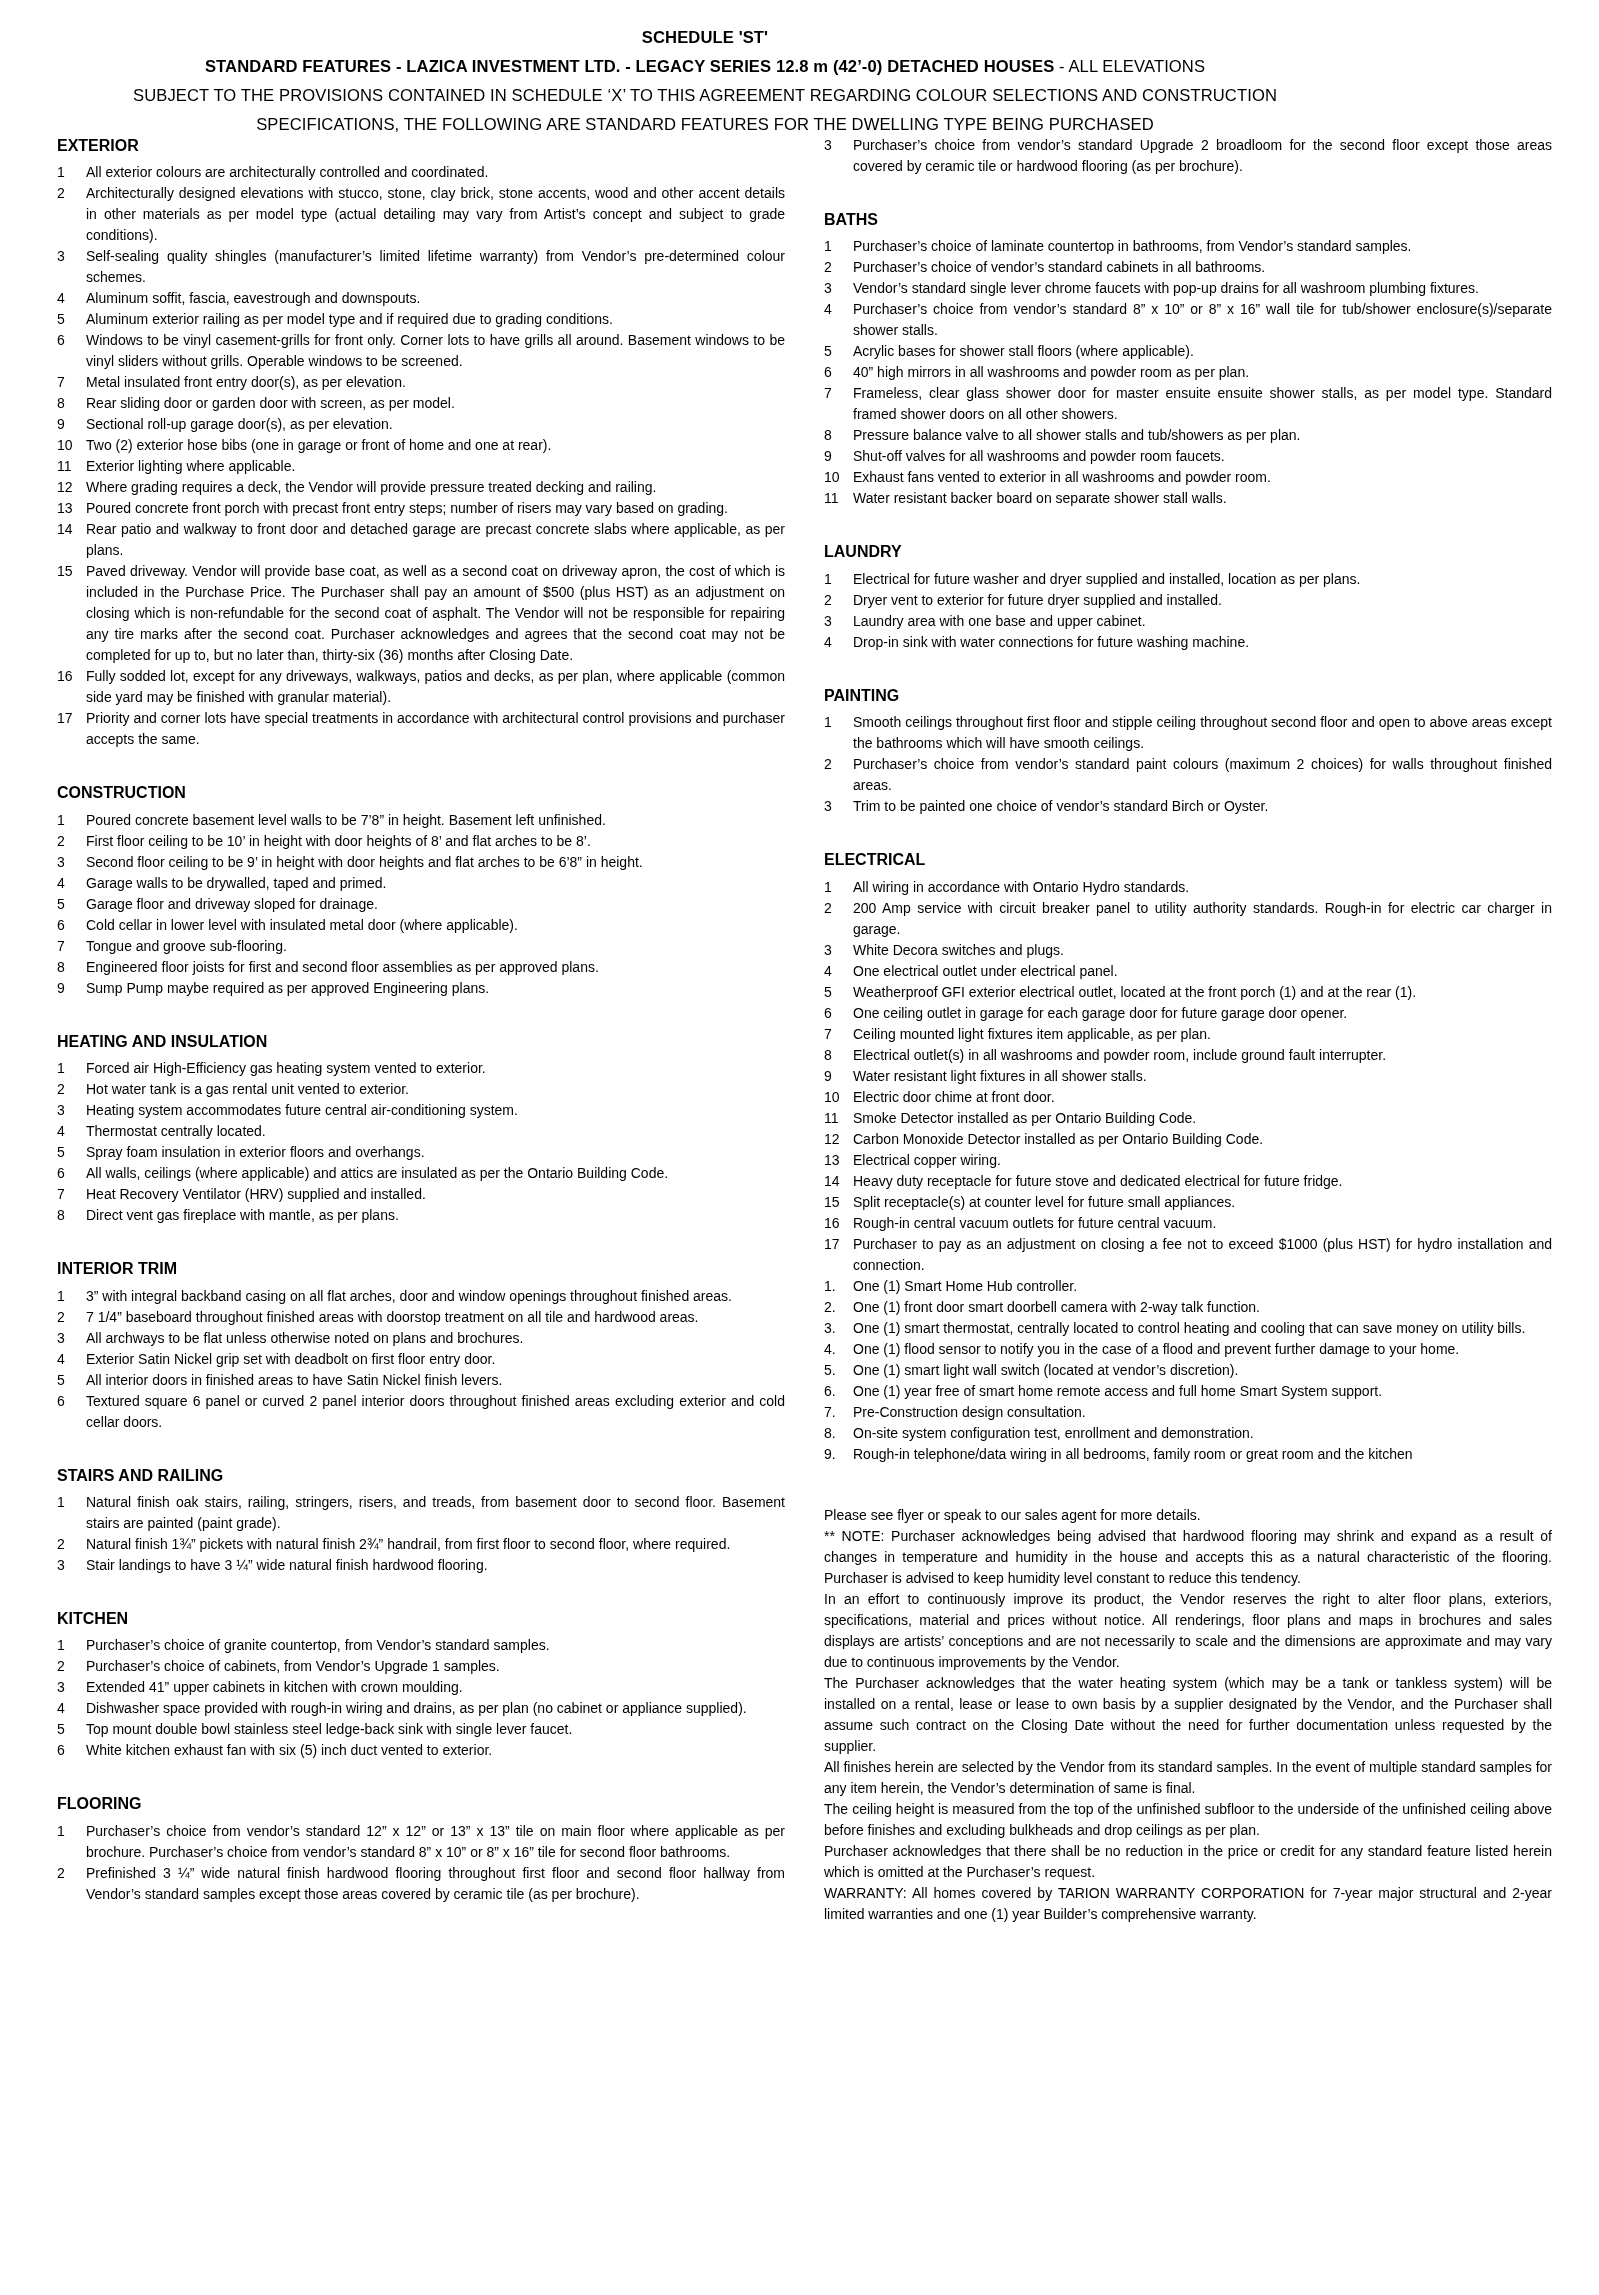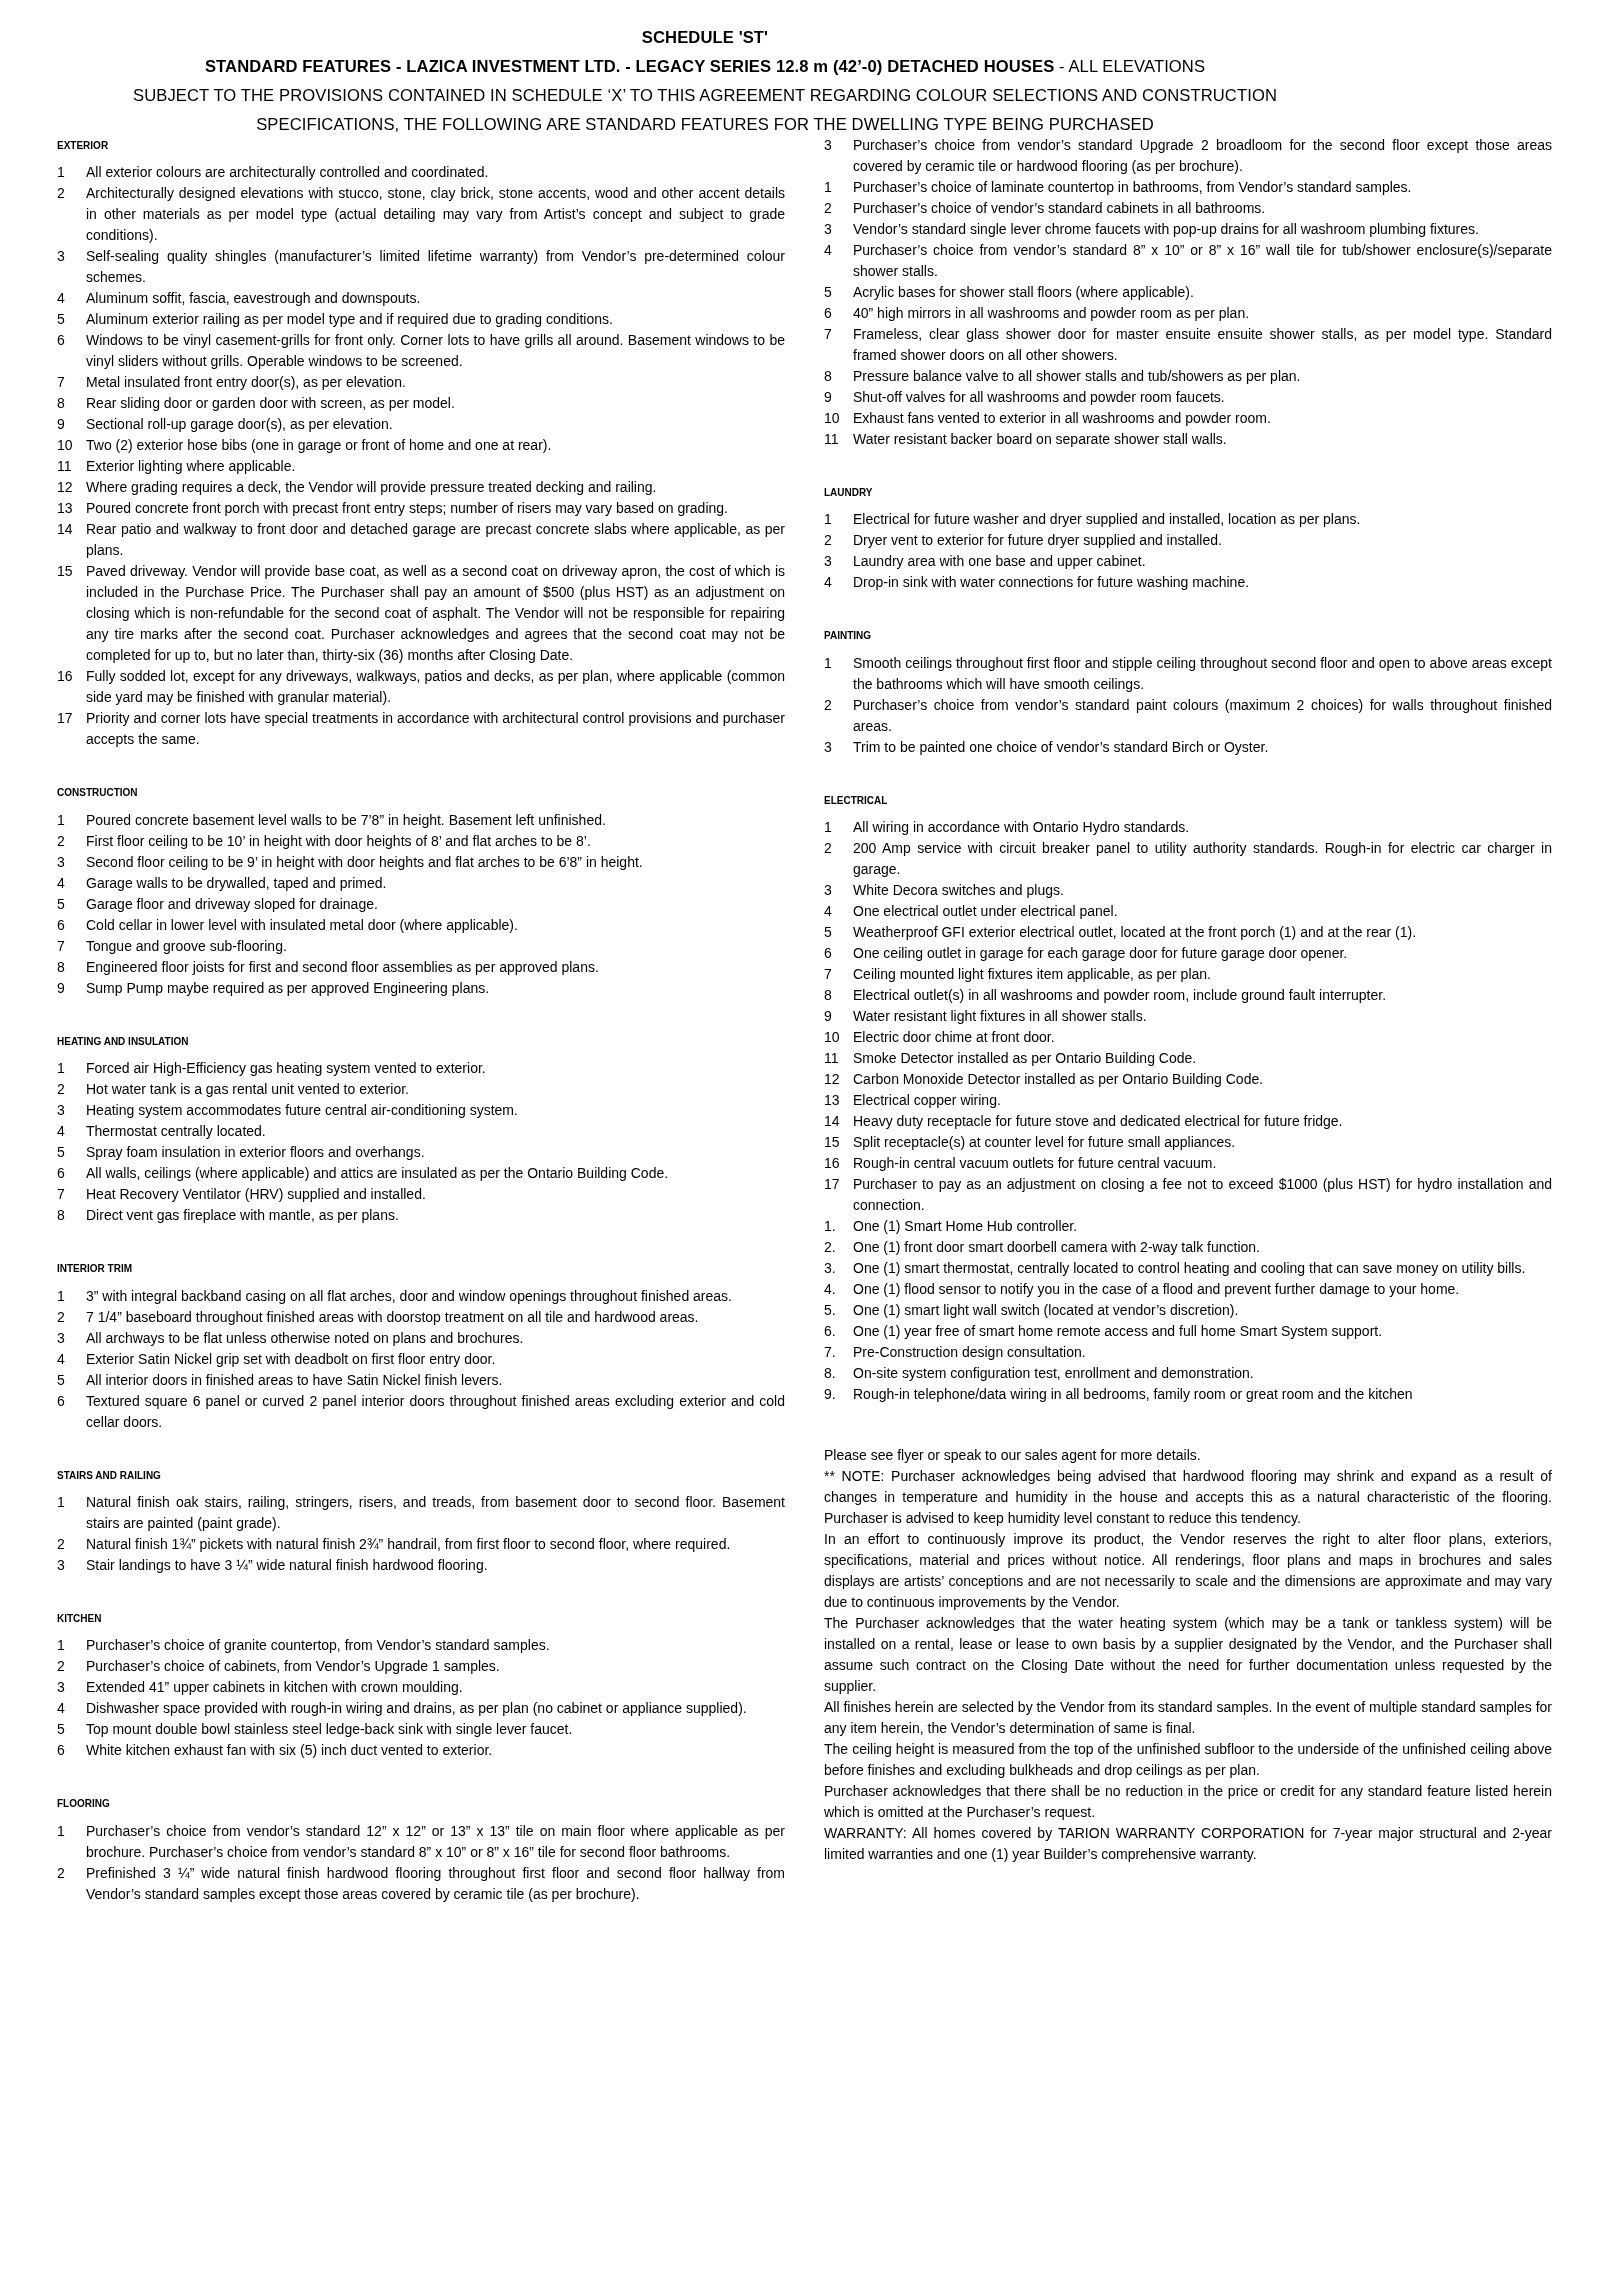--- a/index.html
+++ b/index.html
@@ -9,21 +9,21 @@
     color:#000;
     -webkit-font-smoothing:antialiased;
   }
   .page{position:relative;width:1599px;height:2295px;overflow:hidden;background:#fff;}
   .doc-header{position:absolute;top:23px;left:0;width:1410px;text-align:center;}
   .h-line{font-size:16.6px;line-height:29px;letter-spacing:0.1px;}
   .h-bold{font-weight:bold;}
   .col{position:absolute;top:135px;font-size:14px;line-height:21px;}
   .col-left{left:57px;width:728px;}
   .col-right{left:824px;width:728px;}
-  .sec-title{font-weight:bold;padding:32px 0 6.4px 0;font-size:10px;}
+  .sec-title{font-weight:bold;padding:32px 0 6.4px 0;font-size:16px;}
   .sec:first-child > .sec-title{padding-top:0;}
   .item{display:flex;align-items:flex-start;}
   .item .num{flex:0 0 29px;}
   .item .txt{flex:1 1 auto;text-align:justify;}
   .paras{margin-top:40px;}
   .para{text-align:justify;}
   .para.gap{}
 </style>
 </head>
 <body>
@@ -265,20 +265,21 @@
       </section>
     </div>
   <div class="col col-right" id="col-right">
       <section class="sec">
         <div class="item">
           <div class="num">3</div>
           <div class="txt">Purchaser’s choice from vendor’s standard Upgrade 2 broadloom for the second floor except those areas covered by ceramic tile or hardwood flooring (as per brochure).</div>
         </div>
       </section>
       <section class="sec">
+        <div class="sec-title">BATHS</div>
         <div class="item">
           <div class="num">1</div>
           <div class="txt">Purchaser’s choice of laminate countertop in bathrooms, from Vendor’s standard samples.</div>
         </div>
         <div class="item">
           <div class="num">2</div>
           <div class="txt">Purchaser’s choice of vendor’s standard cabinets in all bathrooms.</div>
         </div>
         <div class="item">
           <div class="num">3</div>

